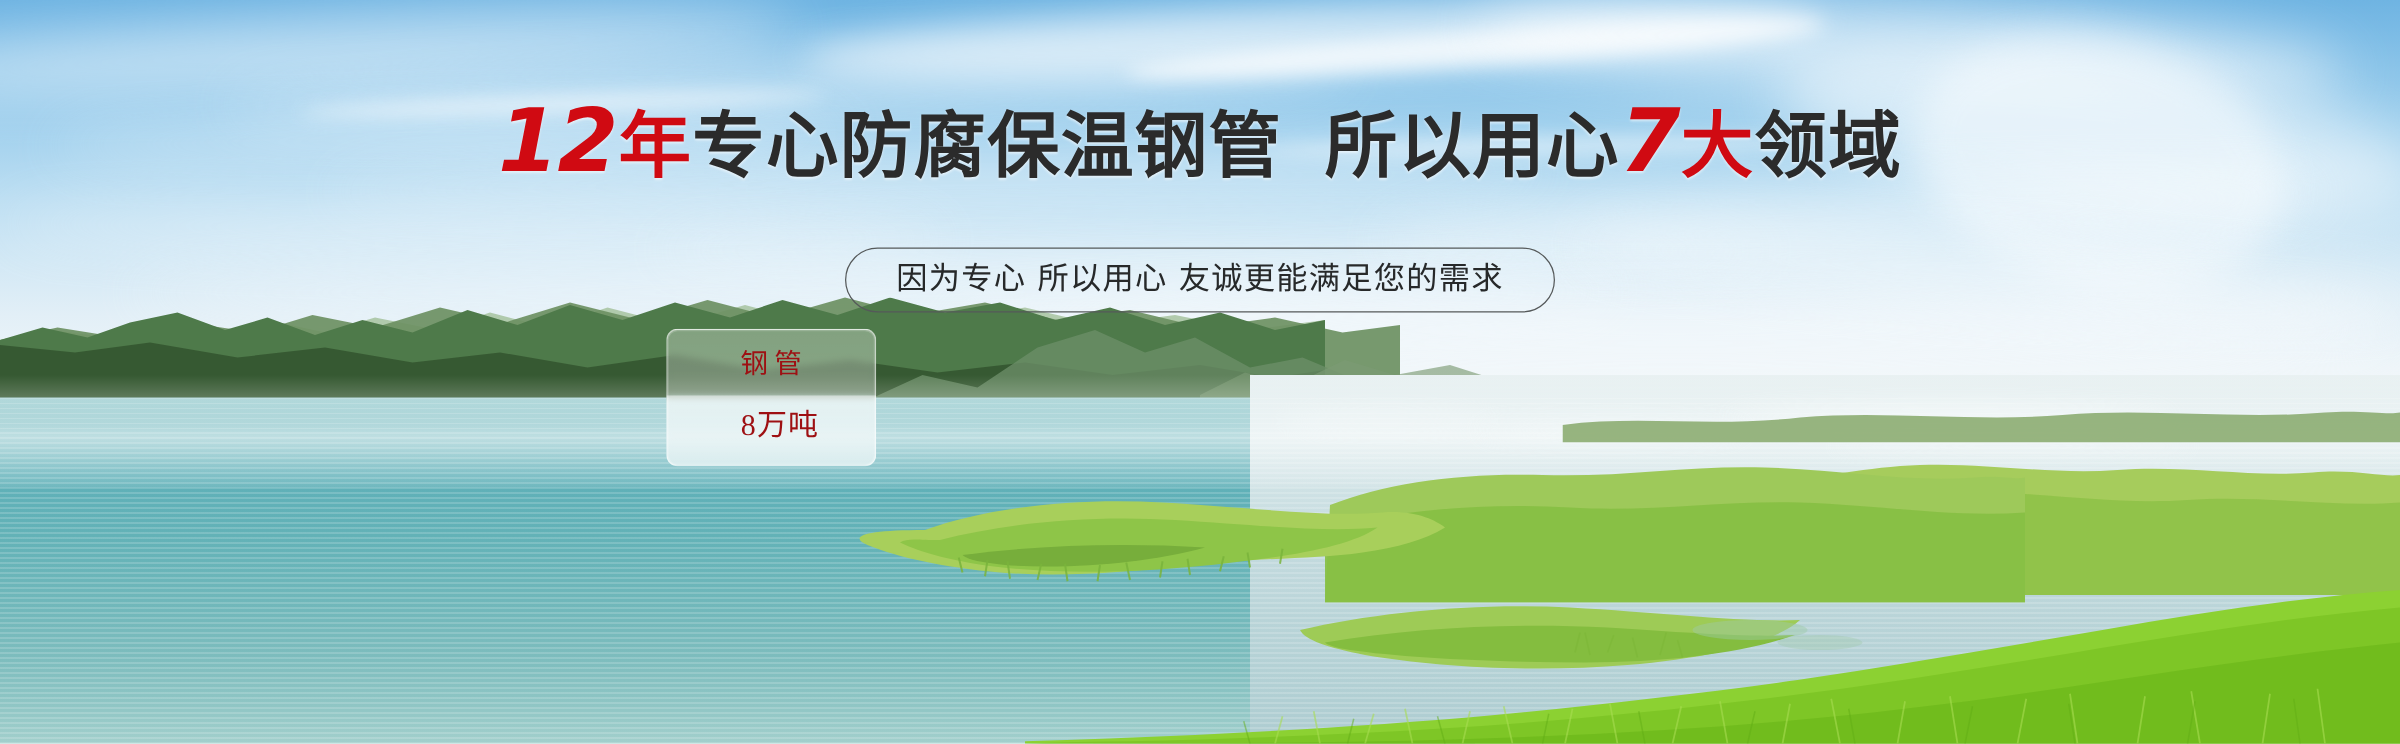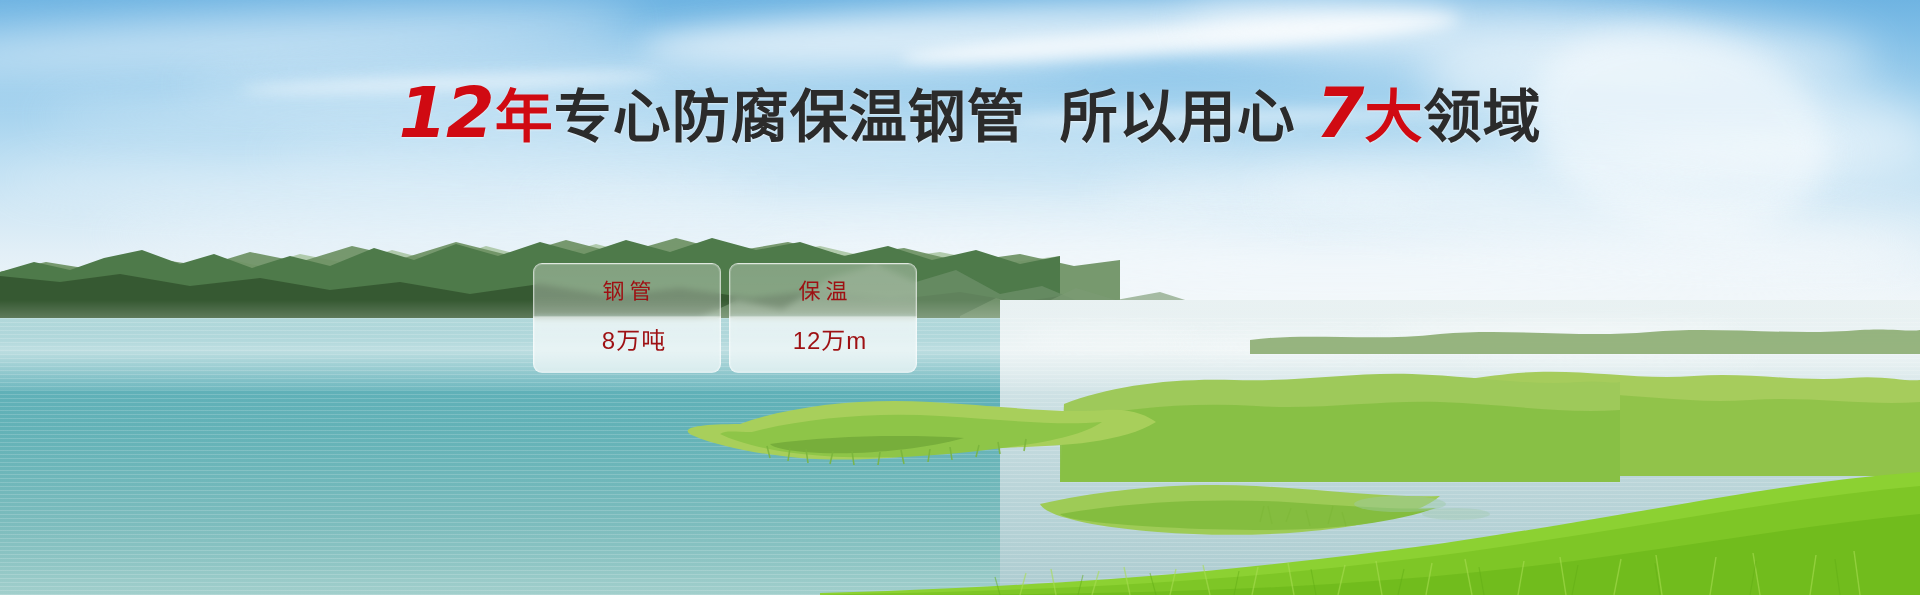--- a/index.html
+++ b/index.html
@@ -105,21 +105,20 @@
     color:#2b2b2b;
     text-shadow:0 1px 2px rgba(255,255,255,.55);
   }
   .headline .num{
     color:#d00a12;
     font-size:70px;
     font-style:italic;
     font-weight:bold;
     letter-spacing:-1px;
     margin-right:1px;
-    margin-left:20px;
   }
   .headline .red{ color:#d00a12; }
   .headline .gap{ display:inline-block;width:34px; }
 
   .subwrap{
     position:absolute;left:0;top:198px;width:1920px;text-align:center;
   }
   .sub{
     display:inline-block;
     padding:9px 40px 11px;
@@ -134,21 +133,21 @@
   }
 
   
   .cards{
     position:absolute;left:533px;top:263px;
     display:flex;
     gap:8px;
   }
   .card{
     position:relative;
-    width:188px;height:110px;
+    width:168px;height:110px;
     border-radius:9px;
     border:1px solid rgba(255,255,255,.55);
     background:linear-gradient(to bottom,
       rgba(255,255,255,.30) 0%,
       rgba(255,255,255,.33) 48%,
       rgba(255,255,255,.66) 49%,
       rgba(255,255,255,.62) 100%);
     backdrop-filter:blur(3px);
     -webkit-backdrop-filter:blur(3px);
     box-shadow:inset 0 0 0 1px rgba(255,255,255,.18);
@@ -159,21 +158,21 @@
     overflow:hidden;
   }
   .card .c-label{
     font-family:"DejaVu Sans","Liberation Sans",sans-serif;
     font-size:22px;line-height:24px;
     letter-spacing:5px;
     text-indent:5px;
     color:#9e1013;
   }
   .card .c-value{
-    font-family:Liberation Sans, sans-serif;
+    font-family:Liberation Serif, serif;
     font-size:24px;line-height:26px;
     letter-spacing:1px;
     color:#9e1013;
     margin-left:14px;
   }
   .card .c-value sup{font-size:14px;line-height:0;vertical-align:super;}
 </style>
 </head>
 <body>
 
@@ -398,30 +397,29 @@
       <ellipse cx="206" cy="44" rx="34" ry="6" fill="#9dc9a6" opacity="0.35"></ellipse>
     </svg>
   </div>
 
   <div class="content">
 
     <div class="headline">
       <span class="num">12</span><span class="red">年</span><span>专心防腐保温钢管</span><span class="gap"></span><span>所以用心</span><span class="num">7</span><span class="red">大</span><span>领域</span>
     </div>
 
+    <div class="subwrap">
+      <div class="sub">因为专心 所以用心  友诚更能满足您的需求</div>
+    </div>
 
     <div class="cards">
 
       <div class="card">
         <div class="c-label">钢管</div>
         <div class="c-value"><span>8万吨</span></div>
       </div>
 
 
-      <div class="card">
-        <div class="c-label">保温</div>
-        <div class="c-value"><span>12万m</span></div>
-      </div>
 
     </div>
 
   </div>
 </div>
 
 </body></html>

